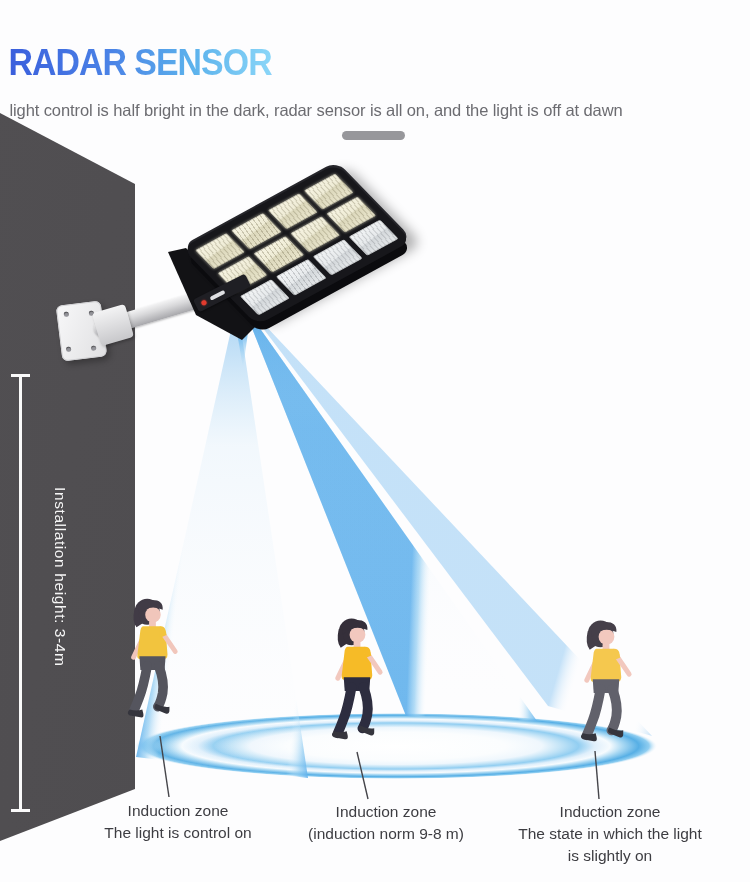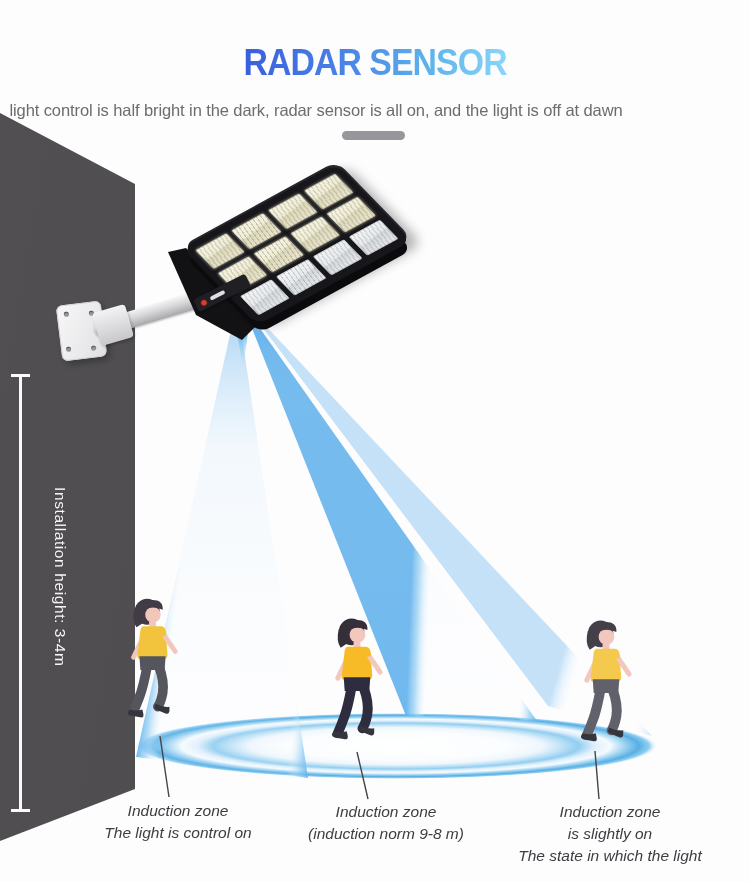--- a/index.html
+++ b/index.html
@@ -1,21 +1,21 @@
 <!DOCTYPE html>
 <html><head>
 <meta charset="utf-8">
 <style>
   html,body{margin:0;padding:0;background:#ffffff;}
   .canvas{
     position:relative;width:750px;height:882px;overflow:hidden;
     background:#fdfdfe;font-family:"Liberation Sans",sans-serif;
   }
   
-  .title-wrap{position:absolute;top:18px;left:0;width:750px;text-align:center;}
+  .title-wrap{position:absolute;top:18px;left:0;width:750px;}
   .title{
     display:inline-block;font-size:36px;font-weight:bold;letter-spacing:-1px;
     transform:scaleX(.94);
     background:linear-gradient(90deg,#3a5edc 0%,#4a82e6 38%,#5cb2ec 70%,#8ad6f8 100%);
     -webkit-background-clip:text;background-clip:text;color:transparent;
   }
   .subtitle{
     position:absolute;top:84px;left:0;width:632px;text-align:center;
     font-size:16.5px;color:#6c6c71;letter-spacing:-.1px;white-space:nowrap;
   }
@@ -93,21 +93,21 @@
   .lamp-sensor{
     position:absolute;left:193px;top:286px;width:58px;height:14px;border-radius:3px;
     transform:rotate(-27deg);background:#1f1f24;
     display:flex;align-items:center;gap:5px;padding:0 6px;box-sizing:border-box;
     box-shadow:0 1px 2px rgba(0,0,0,.4);
   }
   .sensor-dot{width:5px;height:5px;border-radius:50%;background:#e23b2e;box-shadow:0 0 2px #e23b2e;}
   .sensor-pill{width:16px;height:4px;border-radius:2px;background:#dfe0e3;}
 
   
-  .zone-label{position:absolute;text-align:center;font-size:15.5px;line-height:22px;color:#3d3d42;font-style:italic;}
+  .zone-label{position:absolute;text-align:center;font-size:15.5px;line-height:22px;color:#3d3d42;}
   .zl-1{left:88px;top:800px;width:180px;}
   .zl-2{left:296px;top:801px;width:180px;}
   .zl-3{left:498px;top:801px;width:224px;}
 </style>
 </head>
 <body>
 
 <div class="canvas">
 
   <svg class="scene" viewBox="0 0 750 882" aria-hidden="true">
@@ -252,17 +252,17 @@
   <div class="zone-label zl-1">
     <div>Induction zone</div>
     <div>The light is control on</div>
   </div>
   <div class="zone-label zl-2">
     <div>Induction zone</div>
     <div>(induction norm 9-8 m)</div>
   </div>
   <div class="zone-label zl-3">
     <div>Induction zone</div>
+    <div>The state in which the light</div>
     <div>is slightly on</div>
-    <div>The state in which the light</div>
   </div>
 
 </div>
 
 </body></html>

